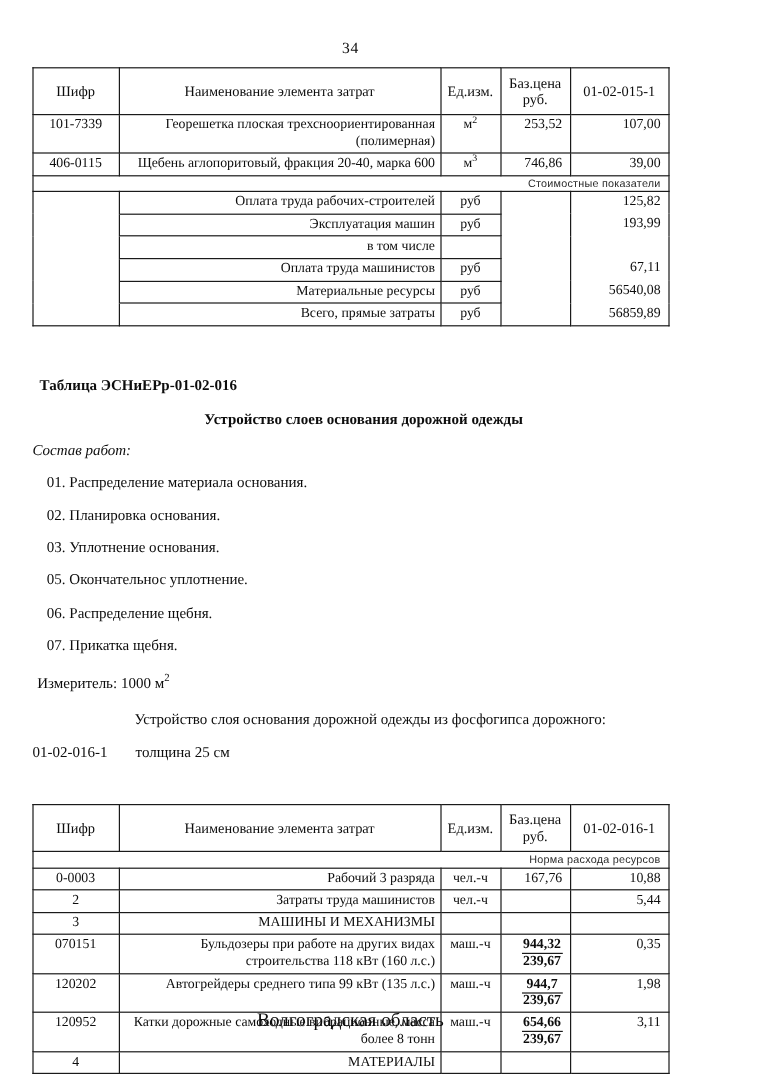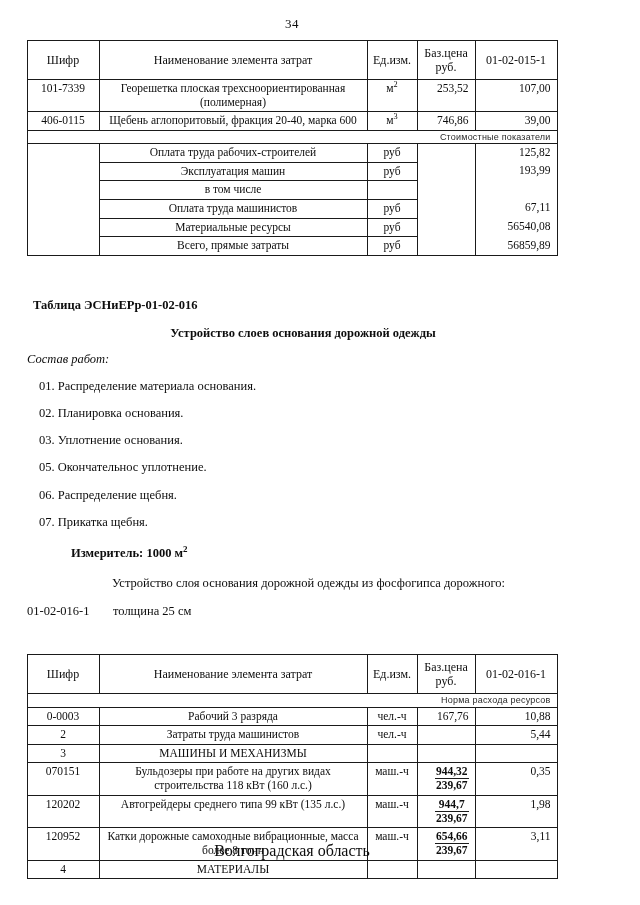--- a/index.html
+++ b/index.html
@@ -14,21 +14,21 @@
     color: #0d0d0d;
     -webkit-font-smoothing: antialiased;
     overflow: hidden;
     position: relative;
   }
   .page {
     position: relative;
     width: 584px;
     height: 905px;
     box-sizing: border-box;
-    padding: 0;
+    padding: 16px;
   }
 
   .page-number {
     text-align: center;
     font-size: 13px;
     padding-top: 16px;
     padding-bottom: 8px;
     letter-spacing: .5px;
   }
 
@@ -49,21 +49,21 @@
     background: #fff;
   }
   .th-cell {
     text-align: center;
     vertical-align: middle !important;
     font-size: 12px;
     padding: 4px 2px !important;
     height: 30px;
   }
   .c-code   { text-align: center; }
-  .c-name   { text-align: center; }
+  .c-name   { text-align: right; }
   .c-unit   { text-align: center; }
   .c-num    { text-align: right; padding-right: 6px !important; }
   .bold     { font-weight: bold; }
   .nowrap   { white-space: nowrap; }
 
   .band {
     text-align: right;
     font-family: "Liberation Sans", "DejaVu Sans", sans-serif;
     font-size: 9px;
     color: #2b2b2b;
@@ -118,25 +118,24 @@
     font-style: italic;
     font-size: 12.5px;
     margin-top: 8px;
   }
   .work-item {
     padding-left: 12px;
     margin-top: 9px;
     font-size: 12.5px;
   }
   .measure {
-    font-weight: bold;
+    font-weight: normal;
     padding-left: 4px;
     margin-top: 13px;
     font-size: 12.5px;
-    margin-left: 40px;
   }
   .desc-line {
     margin-top: 12px;
     padding-left: 85px;
     font-size: 12.5px;
   }
   .code-line {
     margin-top: 10px;
     font-size: 12.5px;
   }

